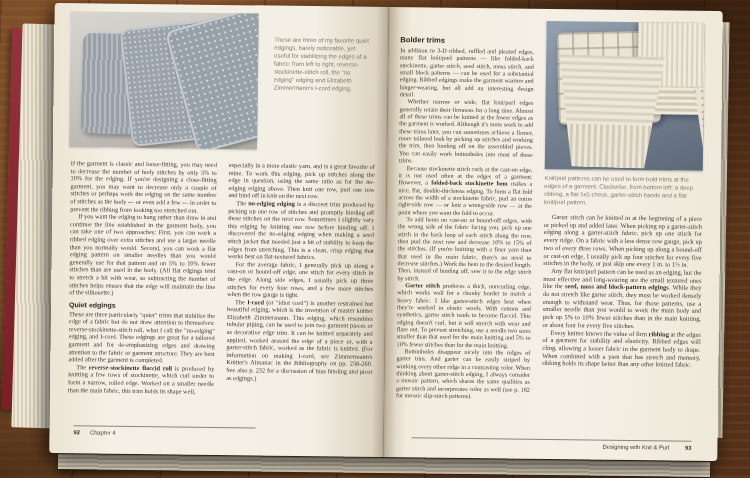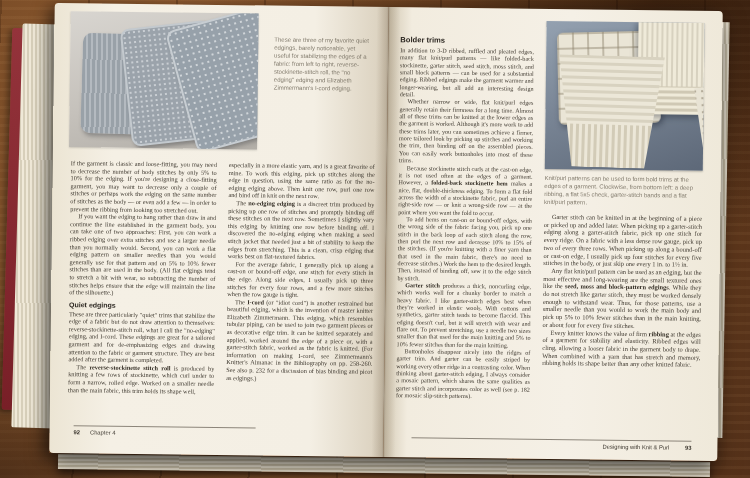--- a/index.html
+++ b/index.html
@@ -105,21 +105,21 @@
         <div class="qsw q3"></div>
       </div>
       <div class="lp-caption cap">These are three of my favorite quiet edgings, barely noticeable, yet useful for stabilizing the edges of a fabric: from left to right, reverse-stockinette-stitch roll, the "no edging" edging and Elizabeth Zimmermann's I-cord edging.</div>
     </div>
     <div class="lp-cols">
       <div class="col">
         <p class="bp"><span>If the garment is classic and loose-fitting, you may need to decrease the number of body stitches by only 5% to 10% for the edging. If you're designing a close-fitting garment, you may want to decrease only a couple of stitches or perhaps work the edging on the same number of stitches as the body — or even add a few — in order to prevent the ribbing from looking too stretched out.</span></p>
         <p class="bp ind"><span>If you want the edging to hang rather than draw in and continue the line established in the garment body, you can take one of two approaches: First, you can work a ribbed edging over extra stitches and use a larger needle than you normally would. Second, you can work a flat edging pattern on smaller needles than you would generally use for that pattern and on 5% to 10% fewer stitches than are used in the body. (All flat edgings tend to stretch a bit with wear, so subtracting the number of stitches helps ensure that the edge will maintain the line of the silhouette.)</span></p>
         <h4 class="h-quiet">Quiet edgings</h4>
         <p class="bp"><span>These are three particularly "quiet" trims that stabilize the edge of a fabric but do not draw attention to themselves: reverse-stockinette-stitch roll, what I call the "no-edging" edging, and I-cord. These edgings are great for a tailored garment and for de-emphasizing edges and drawing attention to the fabric or garment structure. They are best added after the garment is completed.</span></p>
-        <p class="bp ind"><span>The </span><b>reverse-stockinette stitch roll</b><span> is produced by knitting a few rows of stockinette, which curl under to form a narrow, rolled edge. Worked on a smaller needle than the main fabric, this trim holds its shape well,</span></p>
+        <p class="bp ind"><span>The </span><b>reverse-stockinette flaccid roll</b><span> is produced by knitting a few rows of stockinette, which curl under to form a narrow, rolled edge. Worked on a smaller needle than the main fabric, this trim holds its shape well,</span></p>
       </div>
       <div class="col">
         <p class="bp"><span>especially in a more elastic yarn, and is a great favorite of mine. To work this edging, pick up stitches along the edge in question, using the same ratio as for the no-edging edging above. Then knit one row, purl one row and bind off in knit on the next row.</span></p>
         <p class="bp ind"><span>The </span><b>no-edging edging</b><span> is a discreet trim produced by picking up one row of stitches and promptly binding off these stitches on the next row. Sometimes I slightly vary this edging by knitting one row before binding off. I discovered the no-edging edging when making a seed stitch jacket that needed just a bit of stability to keep the edges from stretching. This is a clean, crisp edging that works best on flat-textured fabrics.</span></p>
         <p class="bp ind"><span>For the average fabric, I generally pick up along a cast-on or bound-off edge, one stitch for every stitch in the edge. Along side edges, I usually pick up three stitches for every four rows, and a few more stitches when the row gauge is tight.</span></p>
         <p class="bp ind"><span>The </span><b>I-cord</b><span> (or "idiot cord") is another restrained but beautiful edging, which is the invention of master knitter Elizabeth Zimmermann. This edging, which resembles tubular piping, can be used to join two garment pieces or as decorative edge trim. It can be knitted separately and applied, worked around the edge of a piece or, with a garter-stitch fabric, worked as the fabric is knitted. (For information on making I-cord, see Zimmermann's Knitter's Almanac in the Bibliography on pp. 258-260. See also p. 232 for a discussion of bias binding and picot as edgings.)</span></p>
       </div>
     </div>
     <div class="lp-footer">
       <span class="pgnum">92</span>

